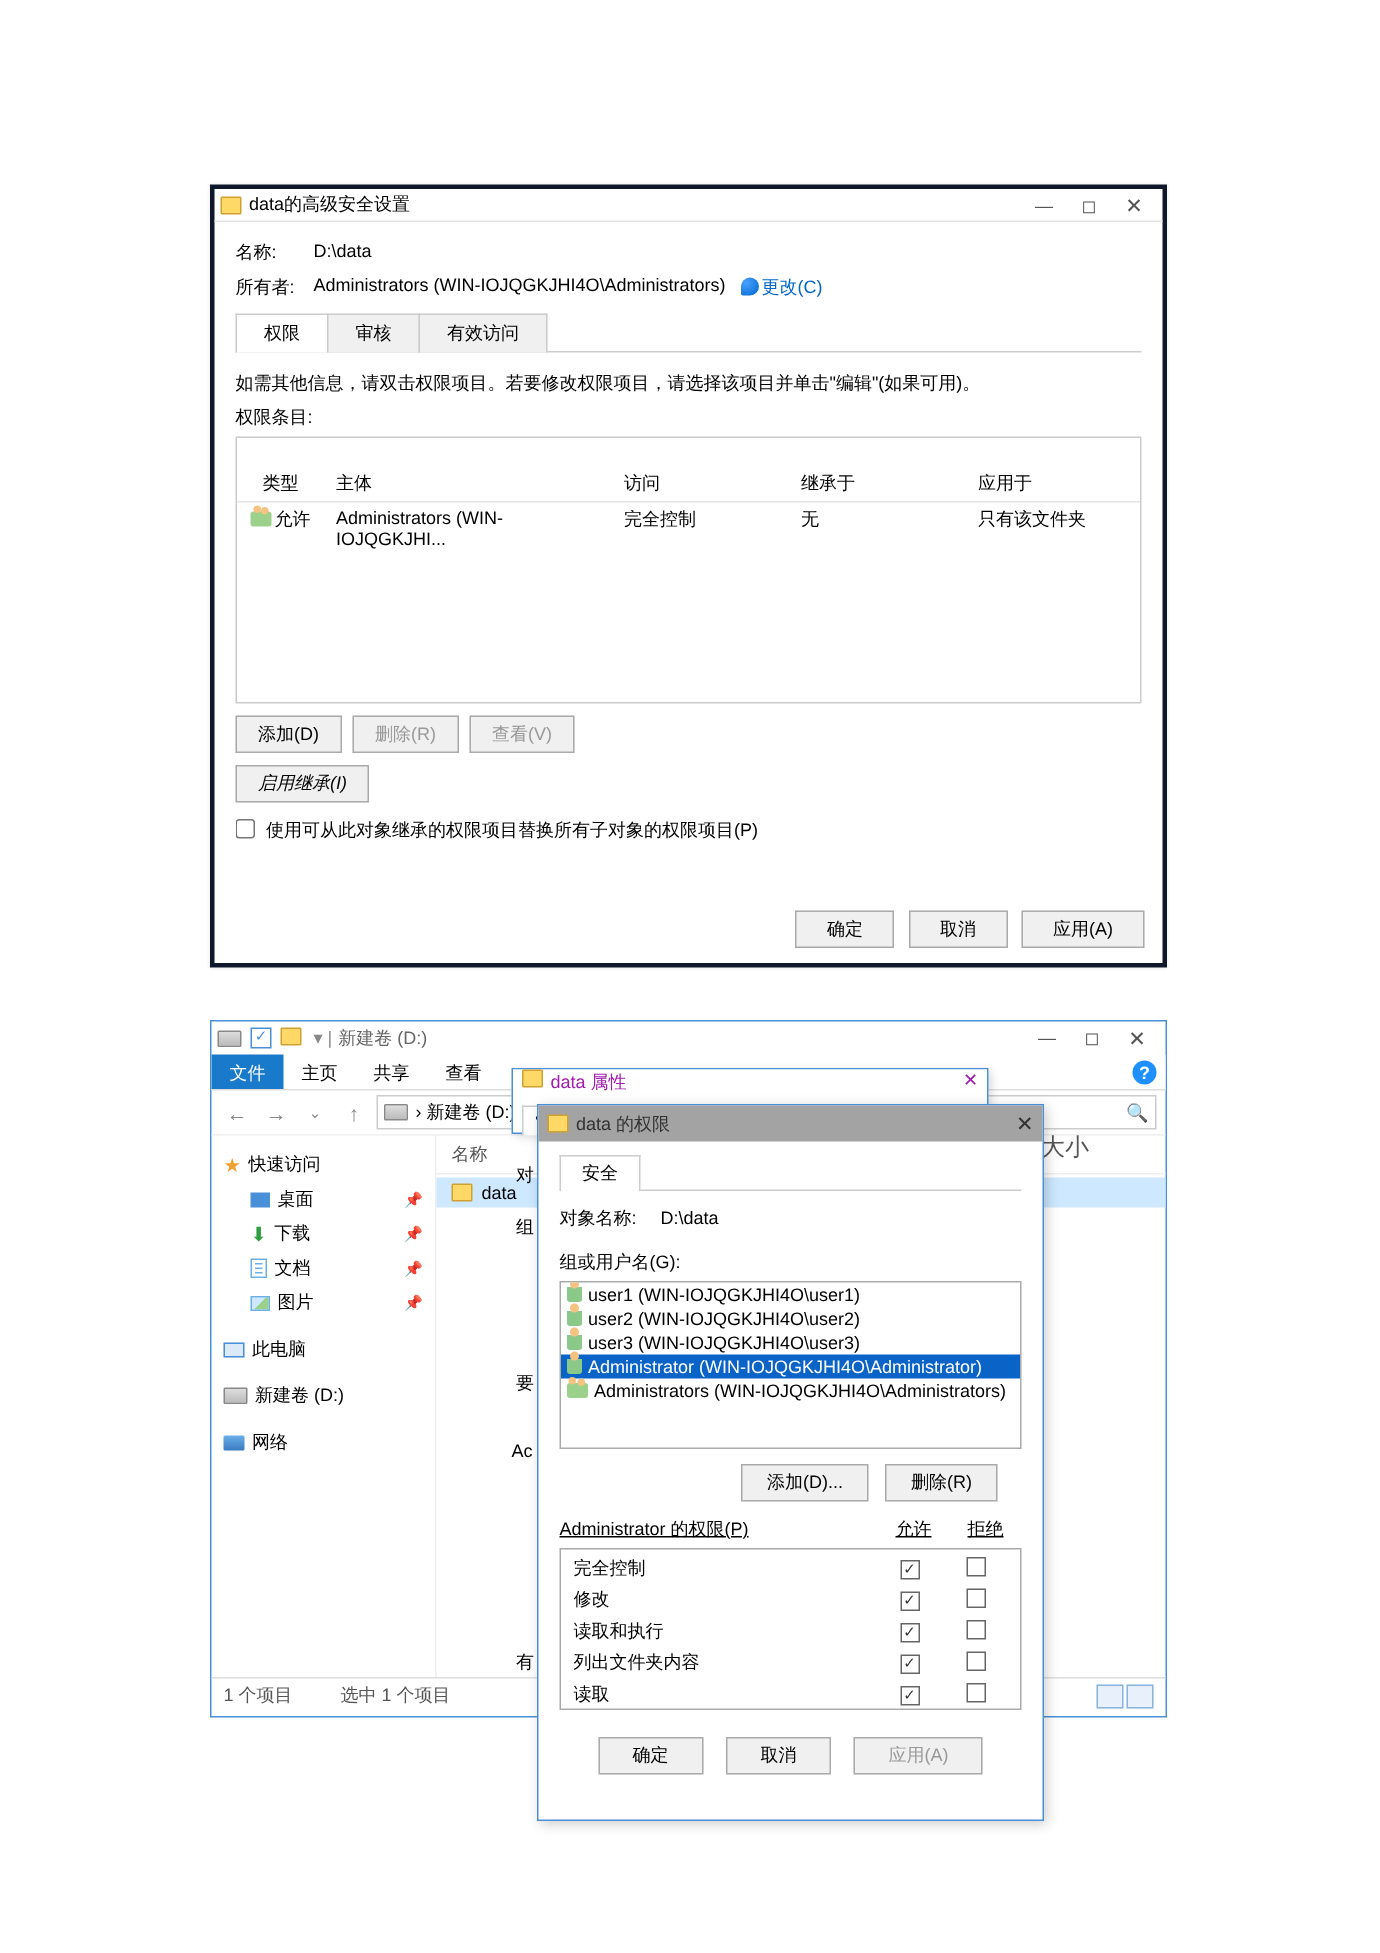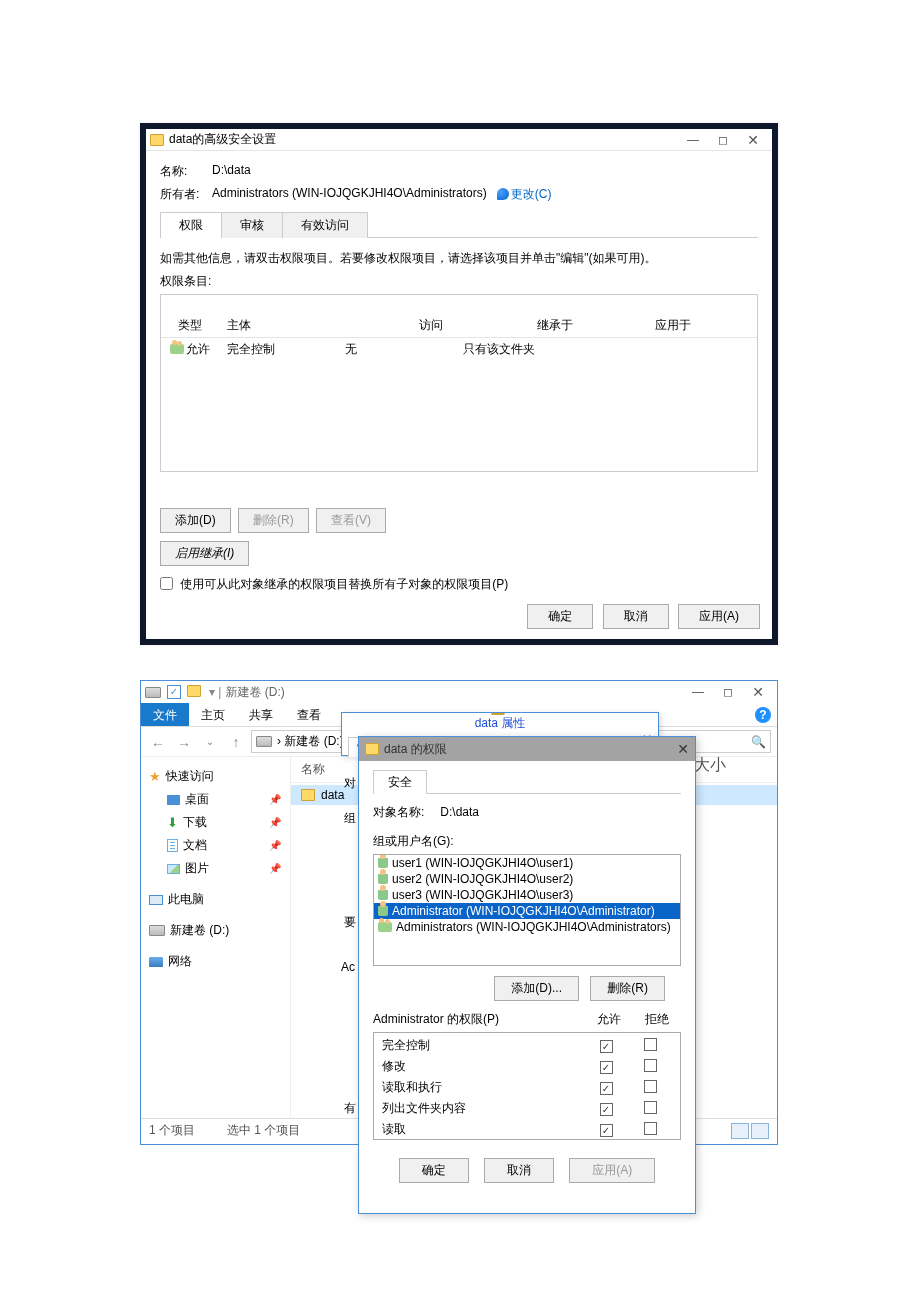--- a/index.html
+++ b/index.html
@@ -1,19 +1,19 @@
 <!DOCTYPE html>
 <html><head>
 <meta charset="utf-8">
 <style>
 * { box-sizing: border-box; margin: 0; padding: 0; font-family: "Microsoft YaHei", "Segoe UI", sans-serif; font-size: 12px; }
 body { background: #fff; width: 920px; height: 1302px; position: relative; }
 
 
-.adv-dialog { position: absolute; left: 140px; top: 123px; width: 638px; height: 522px; border: 6px solid #0f172a; background: #fff; box-shadow: 0 0 3px rgba(0,0,0,.1); }
+.adv-dialog { position: absolute; left: 140px; top: 123px; width: 638px; height: 522px; border: 3px solid #0f172a; background: #fff; box-shadow: 0 0 3px rgba(0,0,0,.1); }
 .adv-titlebar { height: 22px; border-bottom: 1px solid #e5e5e5; display: flex; align-items: center; padding: 0 4px; }
 .folder-icon { width: 14px; height: 12px; background: #ffd968; border: 1px solid #d0a030; border-radius: 1px; display: inline-block; margin-right: 5px; }
 .adv-title { flex: 1; font-size: 12px; }
 .winbtn { width: 30px; height: 20px; text-align: center; line-height: 20px; color: #555; cursor: pointer; }
 .winbtn.close { font-size: 14px; }
 .adv-body { padding: 12px 14px 10px; }
 .kv-row { display: flex; margin-bottom: 6px; font-size: 12px; }
 .kv-label { width: 52px; }
 .owner-link { color: #0066cc; margin-left: 10px; }
 .shield-icon { width: 12px; height: 12px; display: inline-block; background: radial-gradient(circle at 30% 30%, #4aa0ff, #0066cc); border-radius: 50% 50% 50% 10%; vertical-align: -2px; margin-right: 2px; }
@@ -29,21 +29,21 @@
 .col-sub { width: 192px; }
 .col-acc { width: 118px; }
 .col-inh { width: 118px; }
 .col-app { flex: 1; }
 .perm-row { display: flex; font-size: 12px; }
 .perm-row div { padding: 3px 8px; }
 .users-icon { width: 14px; height: 10px; display: inline-block; background: #9bd18b; border-radius: 2px; vertical-align: -1px; margin-right: 2px; position: relative; }
 .users-icon::before { content: ""; position: absolute; left: 2px; top: -4px; width: 5px; height: 5px; background: #f4c380; border-radius: 50%; }
 .users-icon::after { content: ""; position: absolute; left: 7px; top: -3px; width: 5px; height: 5px; background: #f4c380; border-radius: 50%; }
 .adv-btns { margin-top: 8px; }
-.adv-btns button, .inherit-btn { padding: 3px 14px; border: 1px solid #aaa; background: #f0f0f0; cursor: pointer; margin-right: 4px; font-size: 12px; margin-top: 28px; }
+.adv-btns button, .inherit-btn { padding: 3px 14px; border: 1px solid #aaa; background: #f0f0f0; cursor: pointer; margin-right: 4px; font-size: 12px; }
 .adv-btns button[disabled] { color: #999; }
 .inherit-btn { display: inline-block; margin-top: 8px; font-style: italic; }
 .chk-line { margin-top: 10px; font-size: 12px; }
 .chk-line input { margin-right: 4px; vertical-align: -2px; }
 .adv-footer { position: absolute; right: 12px; bottom: 10px; }
 .adv-footer button { padding: 3px 20px; border: 1px solid #aaa; background: #f0f0f0; margin-left: 6px; font-size: 12px; cursor: pointer; }
 
 
 .explorer { position: absolute; left: 140px; top: 680px; width: 638px; height: 465px; border: 1px solid #4a90d9; background: #fff; }
 .ex-titlebar { height: 22px; display: flex; align-items: center; padding: 0 4px; }
@@ -76,21 +76,21 @@
 .content-pane { flex: 1; position: relative; }
 .list-head { display: flex; padding: 4px 10px; color: #555; font-size: 12px; border-bottom: 1px solid #eee; }
 .list-head .name-col { width: 200px; }
 .folder-row { display: flex; align-items: center; padding: 3px 10px; background: #cde8ff; font-size: 12px; margin-top: 2px; }
 .statusbar { height: 24px; border-top: 1px solid #ddd; display: flex; align-items: center; padding: 0 8px; font-size: 12px; color: #555; }
 .view-icons { margin-left: auto; display: flex; gap: 2px; }
 .view-icon { width: 18px; height: 16px; border: 1px solid #8ab4e0; background: #e8f0fb; }
 
 
 .prop-dialog { position: absolute; left: 341px; top: 712px; width: 318px; height: 44px; border: 1px solid #4a90d9; background: #fff; box-shadow: 2px 2px 6px rgba(0,0,0,.15); z-index: 5; }
-.prop-titlebar { height: 24px; background: #fff; display: flex; align-items: center; padding: 0 6px; color: #1d4ed8; flex-direction: column; }
+.prop-titlebar { height: 24px; background: #fff; display: flex; padding: 0 6px; color: #a21caf; }
 .prop-close { margin-left: auto; cursor: pointer; }
 .prop-tabs { display: flex; padding-left: 6px; }
 .prop-tab { padding: 2px 8px 0; border: 1px solid #ccc; border-bottom: none; background: #fff; font-size: 12px; }
 
 
 .perm-dialog { position: absolute; left: 358px; top: 736px; width: 338px; height: 478px; border: 1px solid #4a90d9; background: #fff; box-shadow: 2px 2px 8px rgba(0,0,0,.2); z-index: 10; }
 .perm-titlebar { height: 24px; display: flex; align-items: center; padding: 0 6px; background: #a3a3a3; color: #333; }
 .perm-close { margin-left: auto; cursor: pointer; font-size: 14px; }
 .perm-body { padding: 8px 14px; }
 .sec-tab { display: inline-block; padding: 3px 14px; border: 1px solid #ccc; border-bottom: none; background: #fff; position: relative; top: 1px; }
@@ -101,21 +101,21 @@
 .user-list { border: 1px solid #aaa; height: 112px; overflow: auto; font-size: 12px; }
 .user-item { display: flex; align-items: center; padding: 1px 4px; gap: 4px; cursor: pointer; }
 .user-item.sel { background: #0a63c7; color: #fff; }
 .person-ic { width: 10px; height: 10px; display: inline-block; background: #8bc98b; border-radius: 0 0 2px 2px; position: relative; }
 .person-ic::before { content:""; position:absolute; left:2px; top:-5px; width:6px; height:6px; background:#f4c380; border-radius:50%; }
 .group-ic { width: 14px; height: 10px; display: inline-block; background: #9bd18b; border-radius: 2px; position: relative; }
 .group-ic::before { content:""; position:absolute; left:1px; top:-4px; width:5px; height:5px; background:#f4c380; border-radius:50%; }
 .group-ic::after { content:""; position:absolute; left:7px; top:-3px; width:5px; height:5px; background:#f4c380; border-radius:50%; }
 .list-btns { text-align: right; margin: 10px 16px; }
 .list-btns button { padding: 3px 16px; border: 1px solid #aaa; background: #f0f0f0; margin-left: 8px; font-size: 12px; cursor: pointer; }
-.perm-head-row { display: flex; font-size: 12px; margin-bottom: 4px; }
+.perm-head-row { display: flex; font-size: 12px; margin-bottom: 4px; text-decoration: underline; }
 .perm-head-row .pname { flex: 1; }
 .perm-head-row .pcol { width: 48px; text-align: center; }
 .perm-grid { border: 1px solid #aaa; height: 108px; overflow-y: scroll; padding: 2px 0; }
 .perm-grid-row { display: flex; align-items: center; font-size: 12px; padding: 2px 8px; }
 .perm-grid-row .pname { flex: 1; }
 .perm-grid-row .pcol { width: 44px; text-align: center; }
 .chk { width: 13px; height: 13px; border: 1px solid #666; display: inline-block; line-height: 11px; text-align: center; font-size: 10px; color: #333; }
 .perm-footer { text-align: center; padding: 10px; }
 .perm-footer button { padding: 3px 22px; border: 1px solid #aaa; background: #f0f0f0; margin: 0 6px; font-size: 12px; cursor: pointer; }
 .perm-footer button[disabled] { color: #999; }
@@ -151,20 +151,21 @@
     <div class="perm-table">
       <div class="perm-head">
         <div class="col-type">类型</div>
         <div class="col-sub">主体</div>
         <div class="col-acc">访问</div>
         <div class="col-inh">继承于</div>
         <div class="col-app">应用于</div>
       </div>
       <div class="perm-row">
         <div class="col-type"><span class="users-icon"></span><span>允许</span></div>
+        <div class="col-sub">Administrators (WIN-IOJQGKJHI...</div>
         <div class="col-acc">完全控制</div>
         <div class="col-inh">无</div>
         <div class="col-app">只有该文件夹</div>
       </div>
     </div>
     <div class="adv-btns">
       <button>添加(D)</button>
       <button disabled="">删除(R)</button>
       <button disabled="">查看(V)</button>
     </div>

